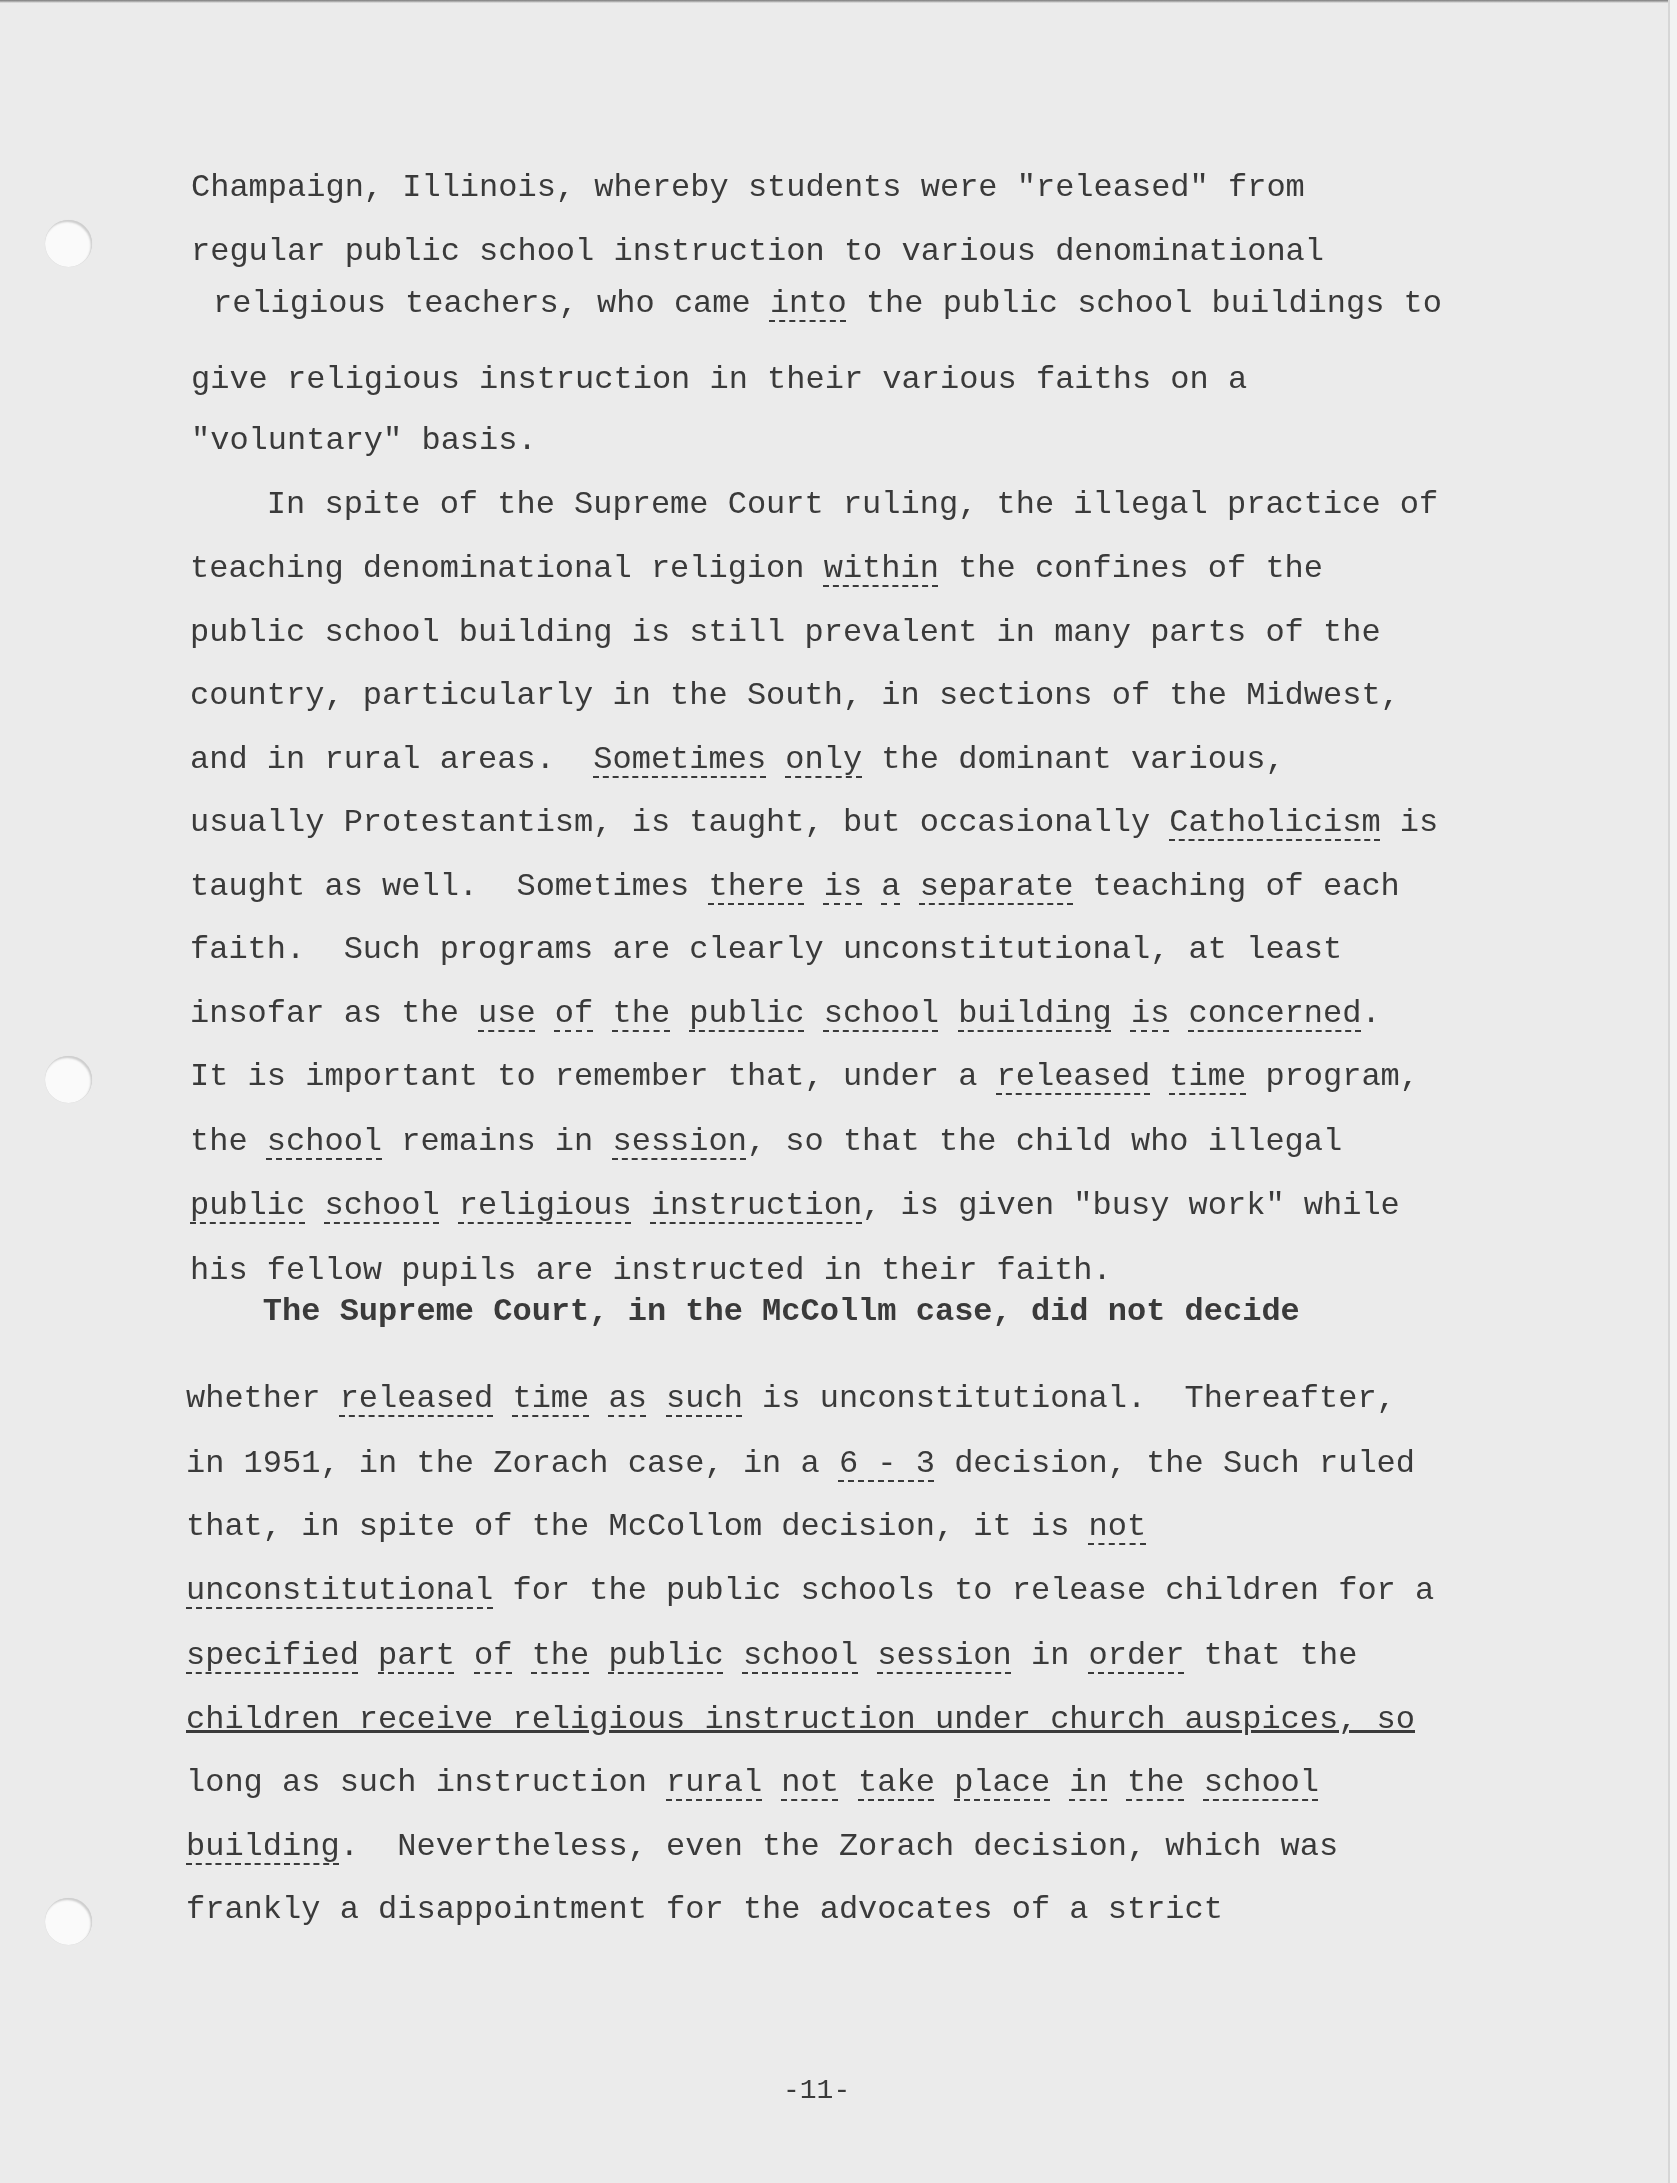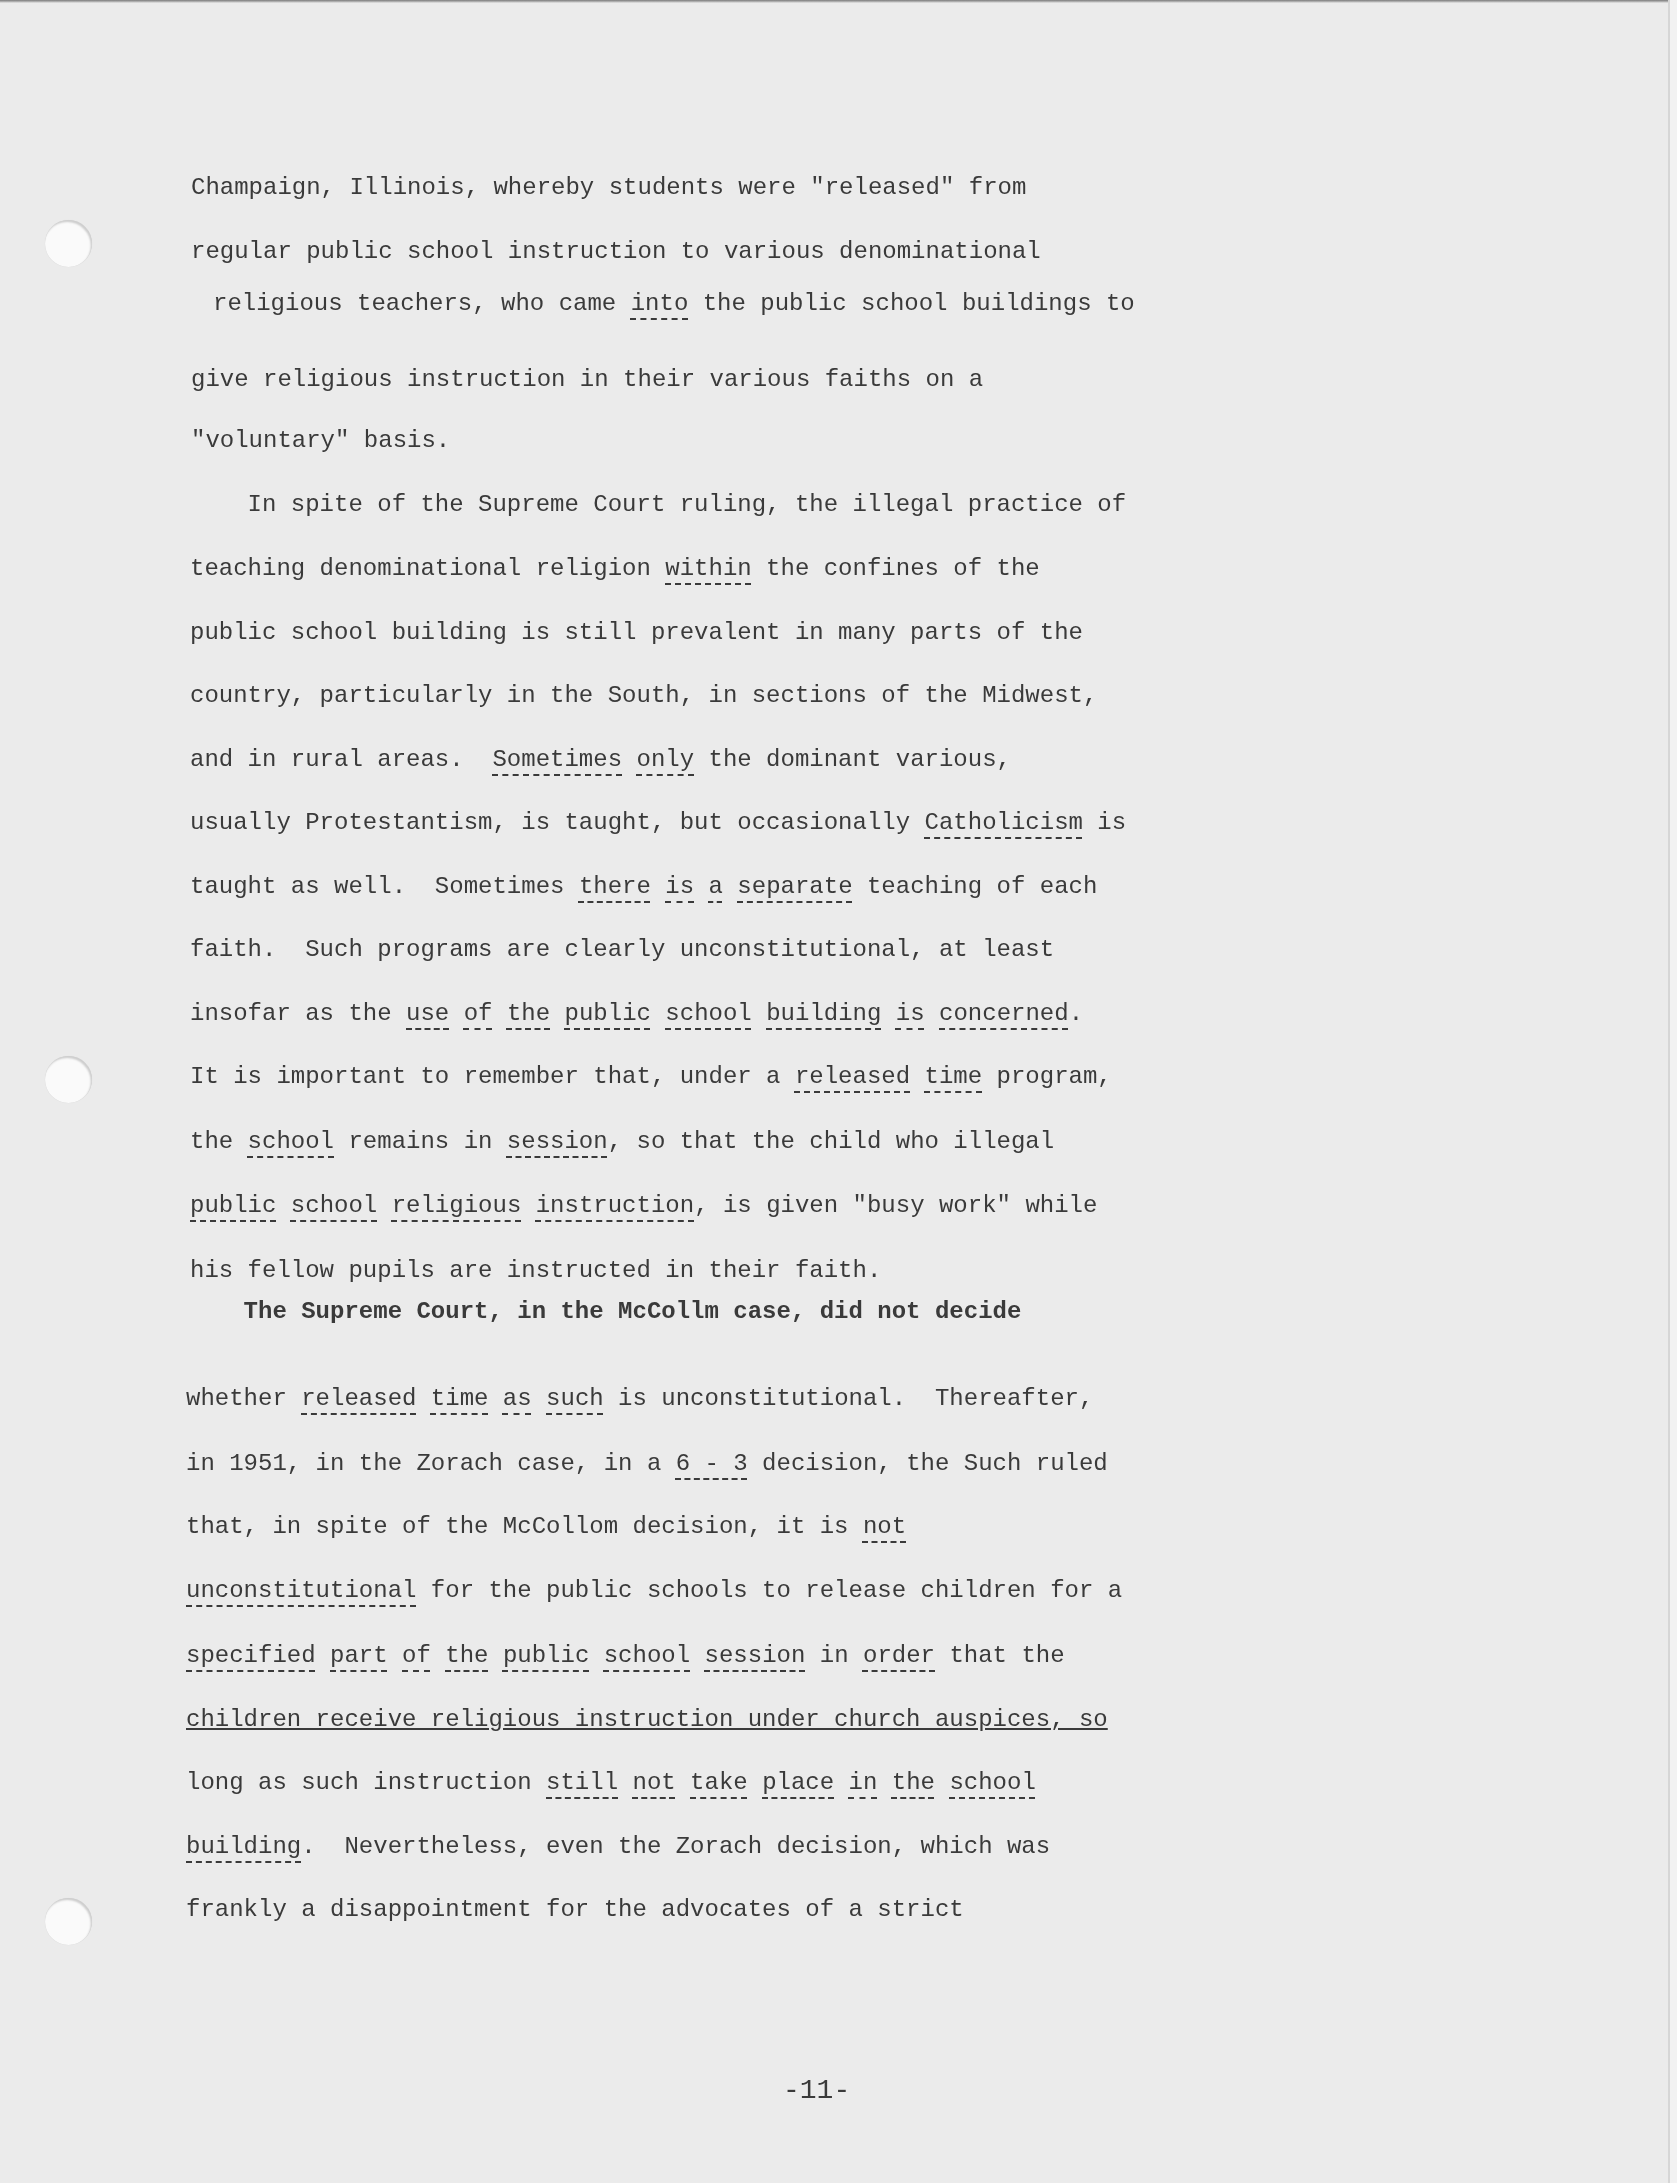--- a/index.html
+++ b/index.html
@@ -62,21 +62,21 @@
 
     .body-text {
       position: absolute;
       left: 0;
       top: 0;
       width: 1678px;
     }
     .line {
       position: absolute;
       white-space: pre;
-      font-size: 24px;
+      font-size: 32px;
       line-height: 39px;
       letter-spacing: 0px;
     }
     .line u, .u {
       text-decoration: underline;
       text-decoration-style: dashed;
       text-decoration-thickness: 2px;
       text-underline-offset: 8px;
     }
     .page-number {
@@ -119,20 +119,20 @@
       <div class="line" style="top: 1122px; left: 190px;"><span>the </span><span class="u">school</span><span> remains in </span><span class="u">session</span><span>, so that the child who illegal</span></div>
       <div class="line" style="top: 1186px; left: 190px;"><span class="u">public</span><span> </span><span class="u">school</span><span> </span><span class="u">religious</span><span> </span><span class="u">instruction</span><span>, is given "busy work" while</span></div>
       <div class="line" style="top: 1251px; left: 190px;"><span>his fellow pupils are instructed in their faith.</span></div>
       <div class="line" style="top: 1292px; left: 186px; font-weight: bold;"><span>    The Supreme Court, in the McCollm case, did not decide</span></div>
       <div class="line" style="top: 1379px; left: 186px;"><span>whether </span><span class="u">released</span><span> </span><span class="u">time</span><span> </span><span class="u">as</span><span> </span><span class="u">such</span><span> is unconstitutional.  Thereafter,</span></div>
       <div class="line" style="top: 1444px; left: 186px;"><span>in 1951, in the Zorach case, in a </span><span class="u">6 - 3</span><span> decision, the Such ruled</span></div>
       <div class="line" style="top: 1507px; left: 186px;"><span>that, in spite of the McCollom decision, it is </span><span class="u">not</span></div>
       <div class="line" style="top: 1571px; left: 186px;"><span class="u">unconstitutional</span><span> for the public schools to release children for a</span></div>
       <div class="line" style="top: 1636px; left: 186px;"><span class="u">specified</span><span> </span><span class="u">part</span><span> </span><span class="u">of</span><span> </span><span class="u">the</span><span> </span><span class="u">public</span><span> </span><span class="u">school</span><span> </span><span class="u">session</span><span> in </span><span class="u">order</span><span> that the</span></div>
       <div class="line" style="top: 1700px; left: 186px; text-decoration: underline;"><span>children receive religious instruction under church auspices, so</span></div>
-      <div class="line" style="top: 1763px; left: 186px;"><span>long as such instruction </span><span class="u">still</span><span> </span><span class="u">not</span><span> </span><span class="u">take</span><span> </span><span class="u">place</span><span> </span><span class="u">in</span><span> </span><span class="u">the</span><span> </span><span class="u">school</span></div>
+      <div class="line" style="top: 1763px; left: 186px;"><span>long as such instruction </span><span class="u">rural</span><span> </span><span class="u">not</span><span> </span><span class="u">take</span><span> </span><span class="u">place</span><span> </span><span class="u">in</span><span> </span><span class="u">the</span><span> </span><span class="u">school</span></div>
       <div class="line" style="top: 1827px; left: 186px;"><span class="u">building</span><span>.  Nevertheless, even the Zorach decision, which was</span></div>
       <div class="line" style="top: 1890px; left: 186px;"><span>frankly a disappointment for the advocates of a strict</span></div>
     </div>
 
   <div class="page-number">-11-</div>
 </div>
 
 
 </body></html>

